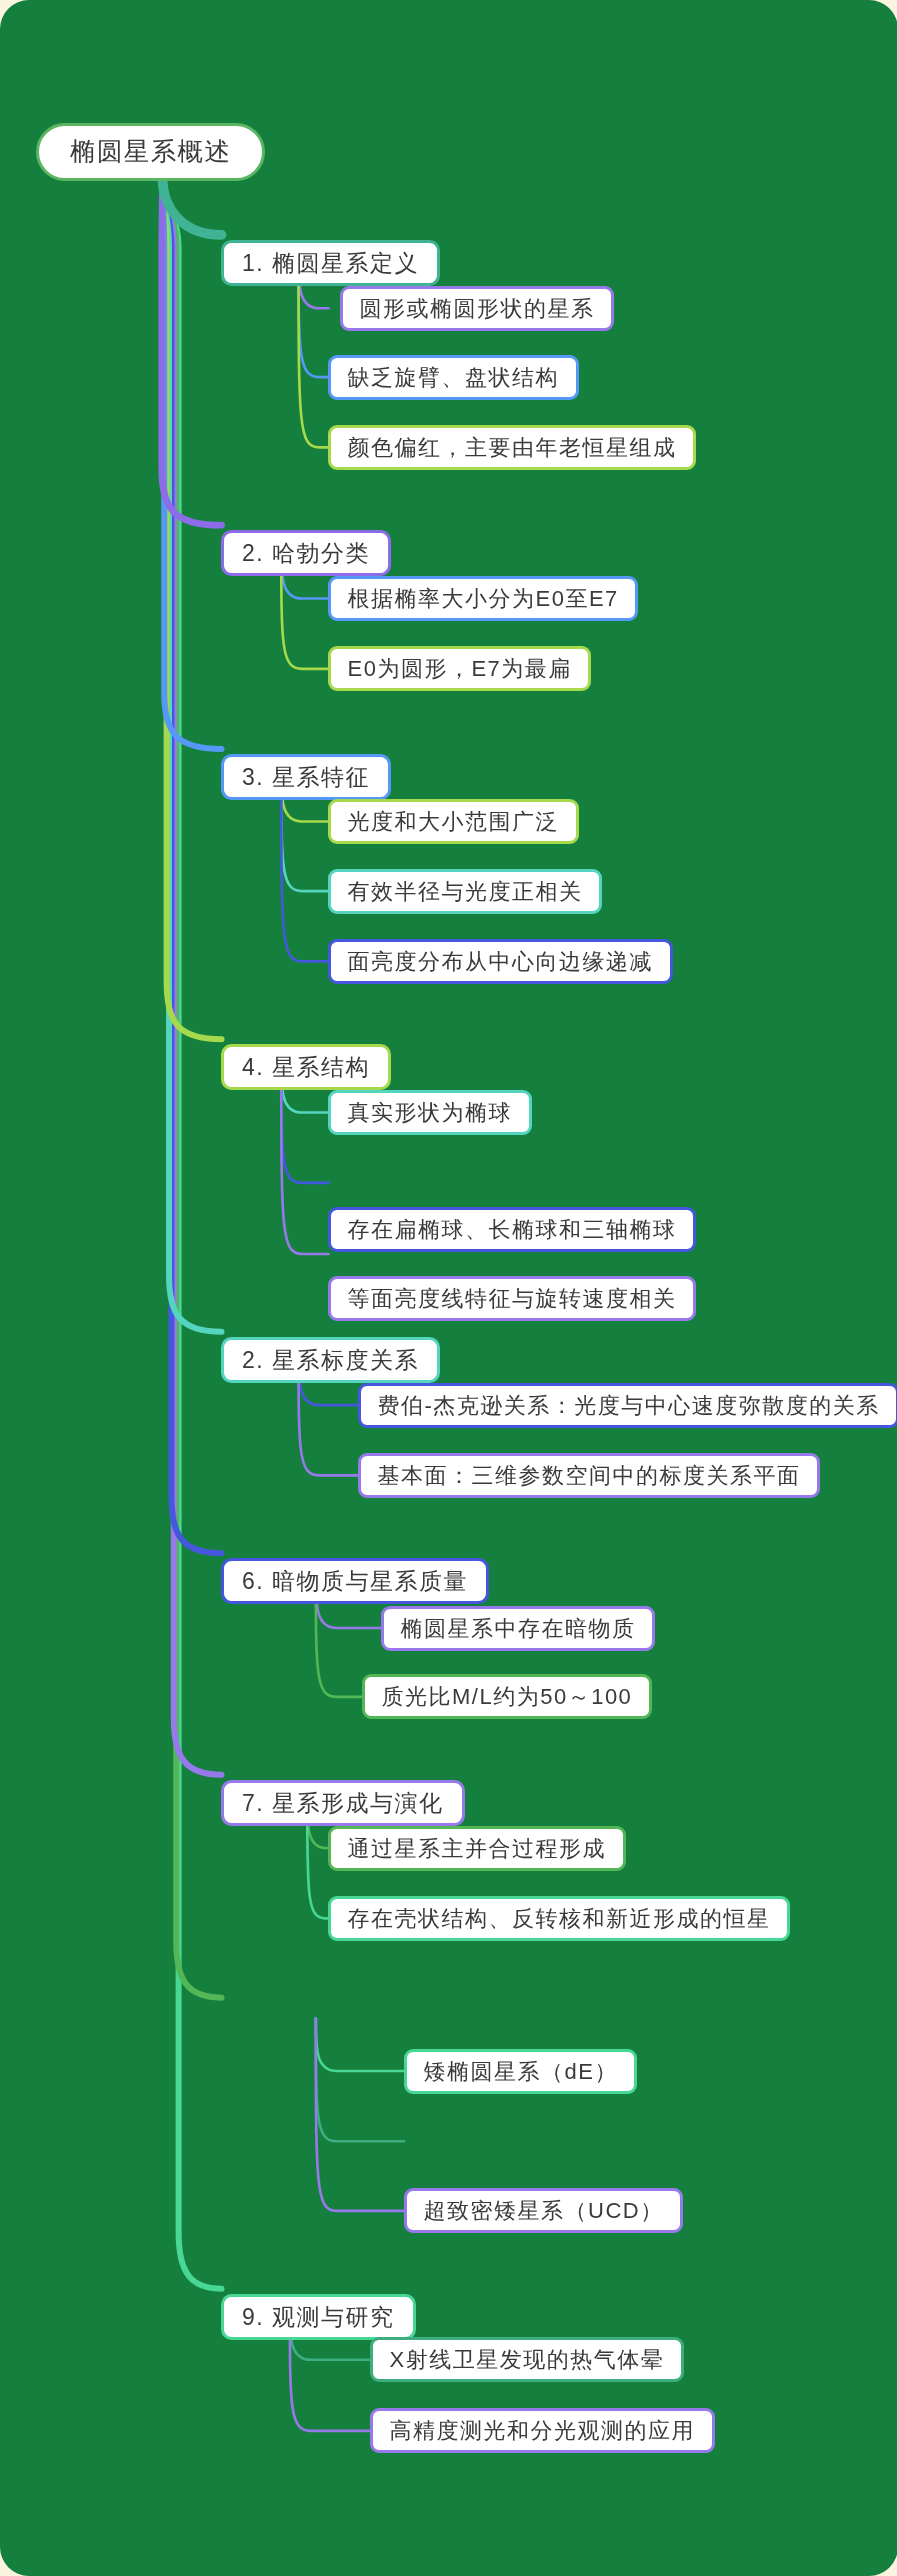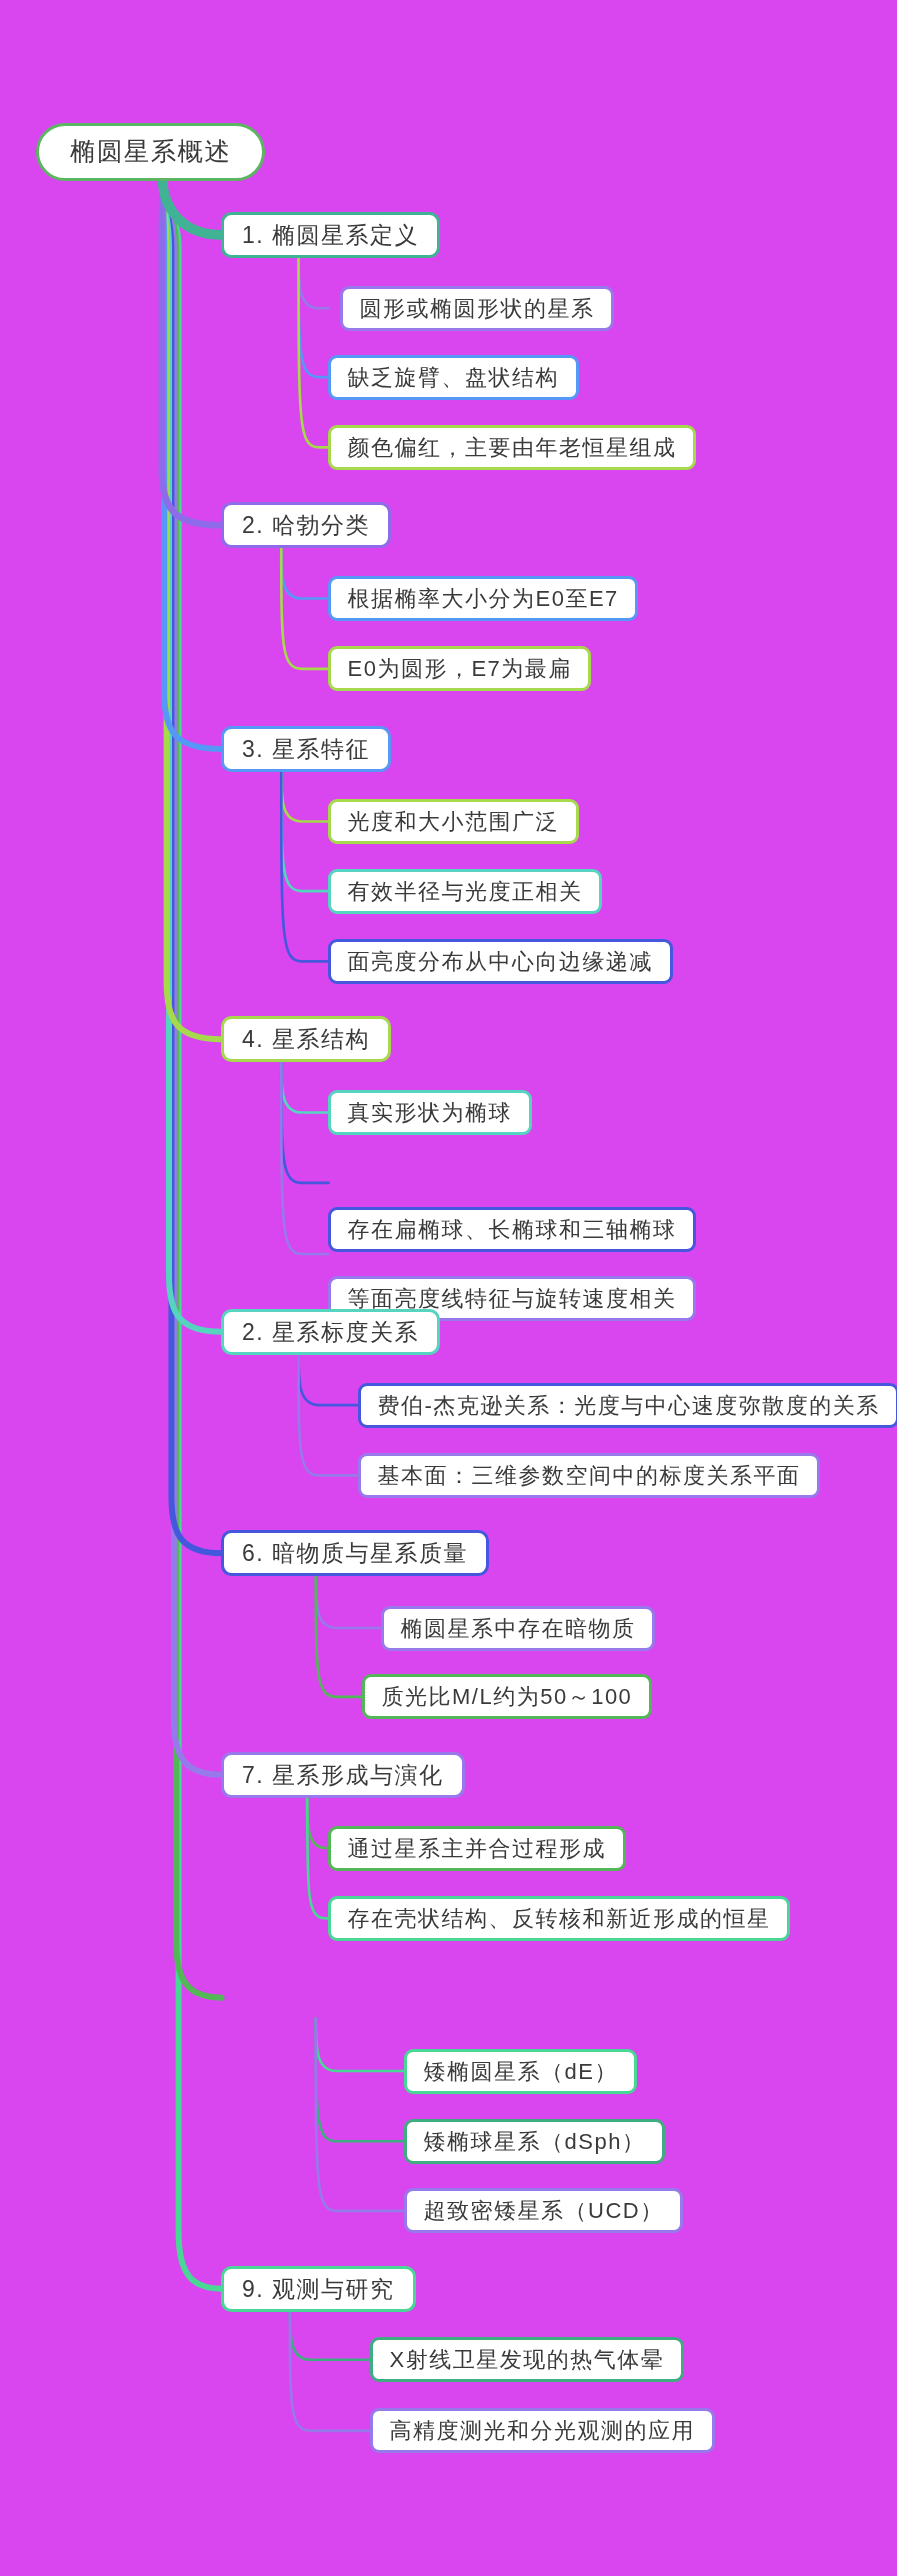--- a/index.html
+++ b/index.html
@@ -4,22 +4,23 @@
 <style>
   html,body{margin:0;padding:0;}
   body{
     font-family:"Liberation Sans","DejaVu Sans",sans-serif;
     background:#FAF5E0;
   }
   #map{
     position:relative;
     width:898px;
     height:2576px;
-    background:#d946ef;
+    background:#15803d;
     overflow:hidden;
+    border-radius:29px;
   }
   #edges{
     position:absolute;
     left:0;top:0;
     z-index:0;
   }
   .node{
     position:absolute;
     z-index:1;
     background:#ffffff;
@@ -37,20 +38,21 @@
     height:58px;
     padding:0 31px;
     font-size:25.4px;
   }
   .title{
     border-width:3px;
     border-radius:10.5px;
     height:46px;
     padding:0 18px;
     font-size:23px;
+    margin-top:28px;
   }
   .child{
     border-width:3px;
     border-radius:9px;
     height:45px;
     padding:0 16.5px;
     font-size:22px;
   }
 </style>
 </head>
@@ -109,19 +111,18 @@
     <div class="node title" style="left: 221px; top: 1309px; border-color: rgb(85, 212, 192);">2. 星系标度关系</div>
     <div class="node child" style="left: 358px; top: 1383px; border-color: rgb(69, 88, 221);">费伯-杰克逊关系：光度与中心速度弥散度的关系</div>
     <div class="node child" style="left: 358px; top: 1453px; border-color: rgb(152, 121, 235);">基本面：三维参数空间中的标度关系平面</div>
     <div class="node title" style="left: 221px; top: 1530px; border-color: rgb(69, 88, 221);">6. 暗物质与星系质量</div>
     <div class="node child" style="left: 381px; top: 1606px; border-color: rgb(152, 121, 235);">椭圆星系中存在暗物质</div>
     <div class="node child" style="left: 362px; top: 1674px; border-color: rgb(83, 183, 87);">质光比M/L约为50～100</div>
     <div class="node title" style="left: 221px; top: 1752px; border-color: rgb(152, 121, 235);">7. 星系形成与演化</div>
     <div class="node child" style="left: 328px; top: 1826px; border-color: rgb(83, 183, 87);">通过星系主并合过程形成</div>
     <div class="node child" style="left: 328px; top: 1896px; border-color: rgb(73, 215, 149);">存在壳状结构、反转核和新近形成的恒星</div>
     <div class="node child" style="left: 404px; top: 2049px; border-color: rgb(73, 215, 149);">矮椭圆星系（dE）</div>
-    <div class="node child" style="left: 404px; top: 2119px; border-color: rgb(62, 174, 129);">矮椭球星系（dSph）</div>
     <div class="node child" style="left: 404px; top: 2188px; border-color: rgb(152, 121, 235);">超致密矮星系（UCD）</div>
     <div class="node title" style="left: 221px; top: 2266px; border-color: rgb(73, 215, 149);">9. 观测与研究</div>
     <div class="node child" style="left: 370px; top: 2337px; border-color: rgb(62, 174, 129);">X射线卫星发现的热气体晕</div>
     <div class="node child" style="left: 370px; top: 2408px; border-color: rgb(152, 121, 235);">高精度测光和分光观测的应用</div>
   </div>
 
 
 </body></html>

